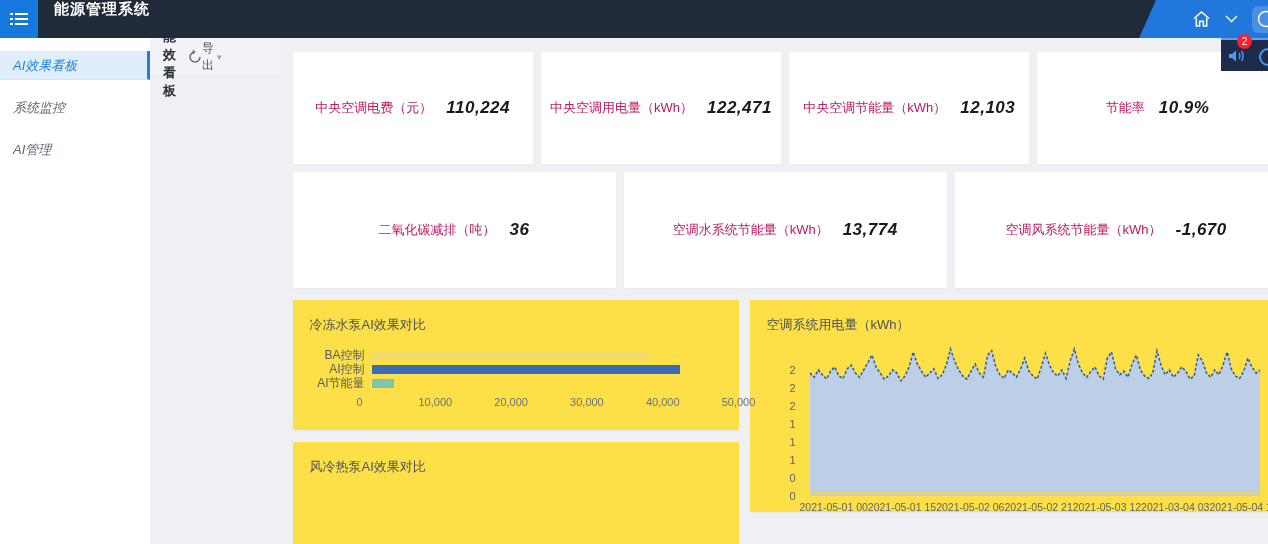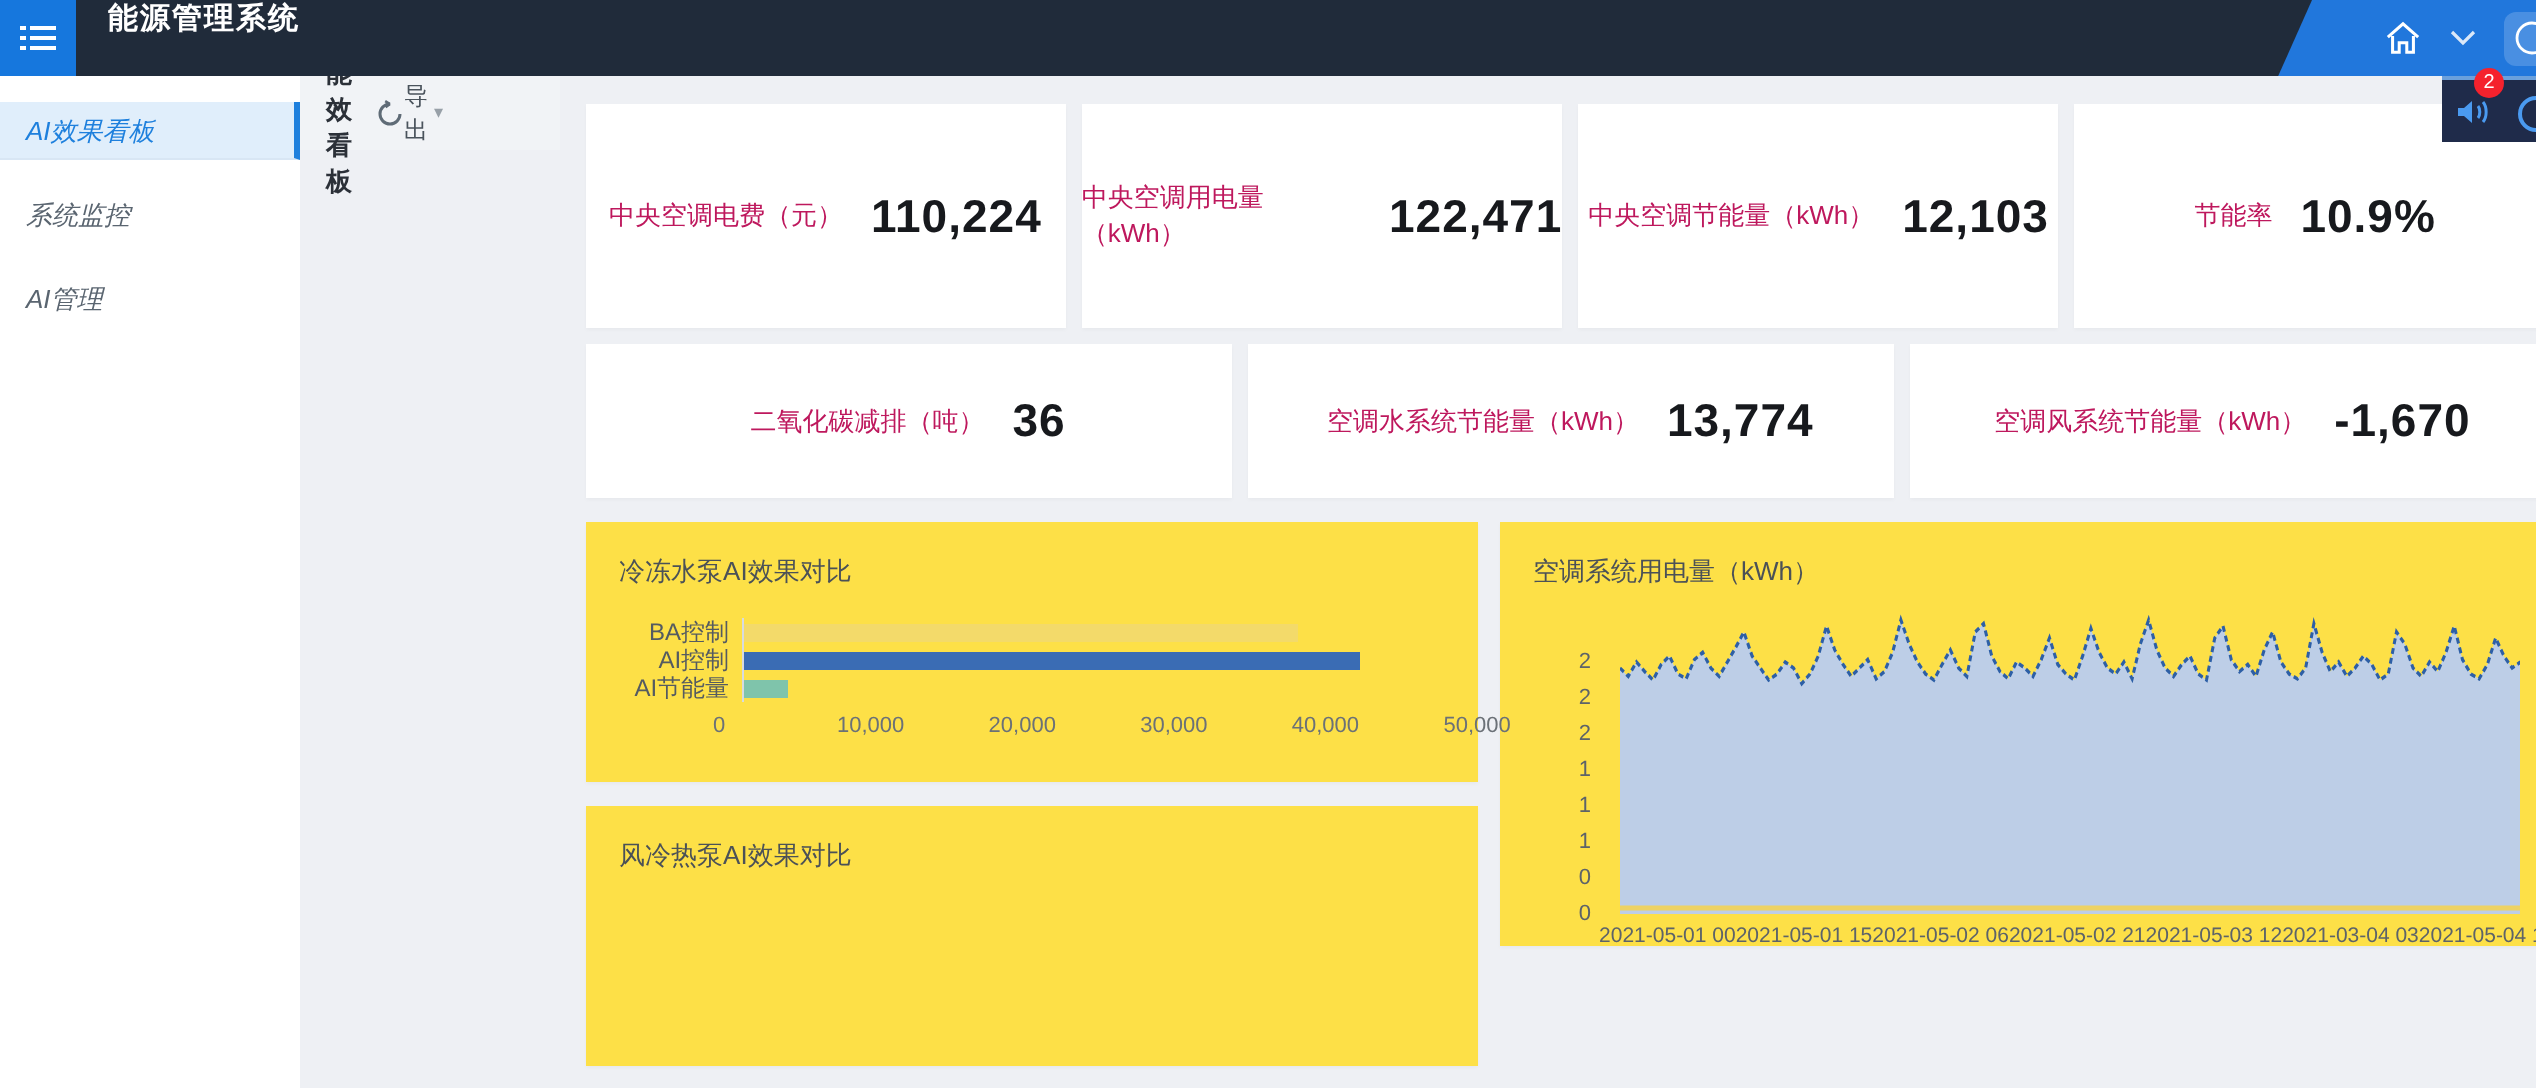--- a/index.html
+++ b/index.html
@@ -37,23 +37,23 @@
   .content { padding:7px 25px 0 13px; }
 
   .date-bar { width:446px; height:22px; background:#fff; border:1px solid #e3e6ea; display:flex; align-items:center; padding:0 10px; font-size:12px; color:#42474d; cursor:pointer; }
   .date-bar .cal { margin-left:52px; margin-right:10px; display:flex; }
   .date-bar .sep { margin:0 12px; color:#9aa0a6; }
   .date-bar .d { color:#3c4248; }
 
   .cards { display:flex; gap:8px; margin-top:7px; }
   .card { flex:1; background:#fff; height:112px; display:flex; align-items:center; justify-content:center; gap:14px; box-shadow:0 1px 2px rgba(0,0,0,.03); }
   .cards.r2 { margin-top:8px; }
-  .cards.r2 .card { height:77px; }
+  .cards.r2 .card { height:116px; }
   .card .lbl { font-size:13px; color:#be185d; }
-  .card .val { font-size:23px; font-weight:bold; color:#17191d; letter-spacing:.5px; }
+  .card .val { font-size:17px; font-weight:bold; color:#17191d; letter-spacing:.5px;font-style:italic; }
 
   .bottom { display:flex; gap:11px; margin-top:12px; align-items:flex-start; }
   .left-col { width:446px; flex:none; display:flex; flex-direction:column; gap:12px; }
   .panel { background:#fde047; box-shadow:0 1px 2px rgba(0,0,0,.03); }
   .panel .p-title { font-size:13px; color:#4b5157; padding:16px 17px 0 17px; }
   .panel.pump { height:130px; }
   .panel.heat { height:130px; }
   .panel.power { flex:1; height:212px; padding-bottom:6px; }
 
   

